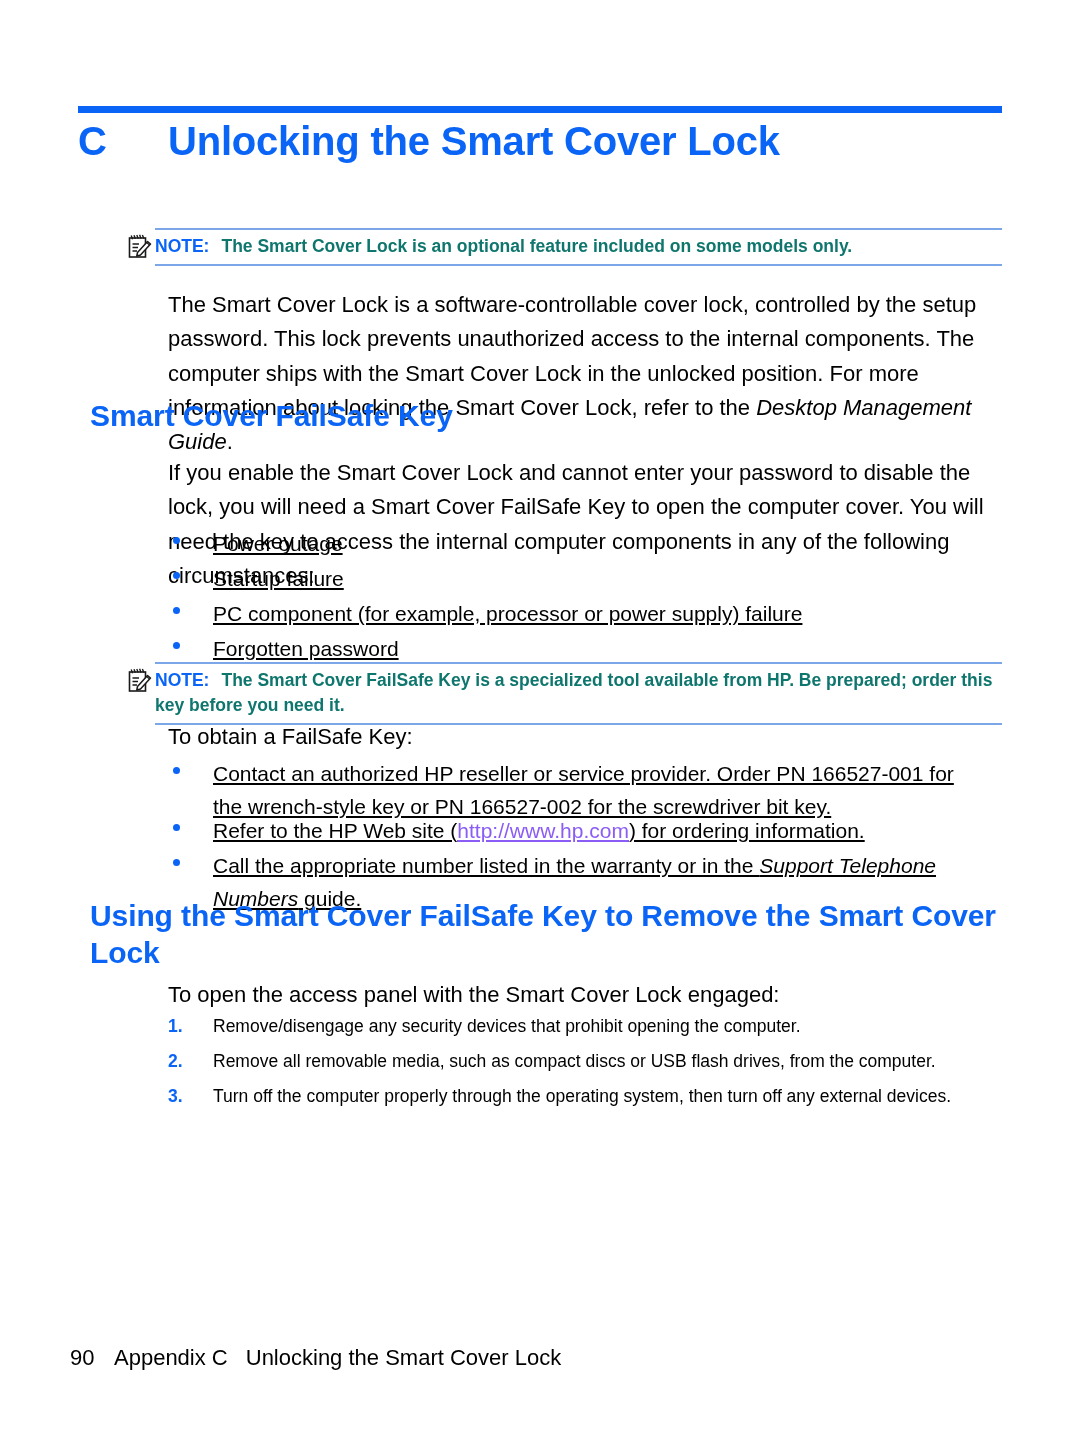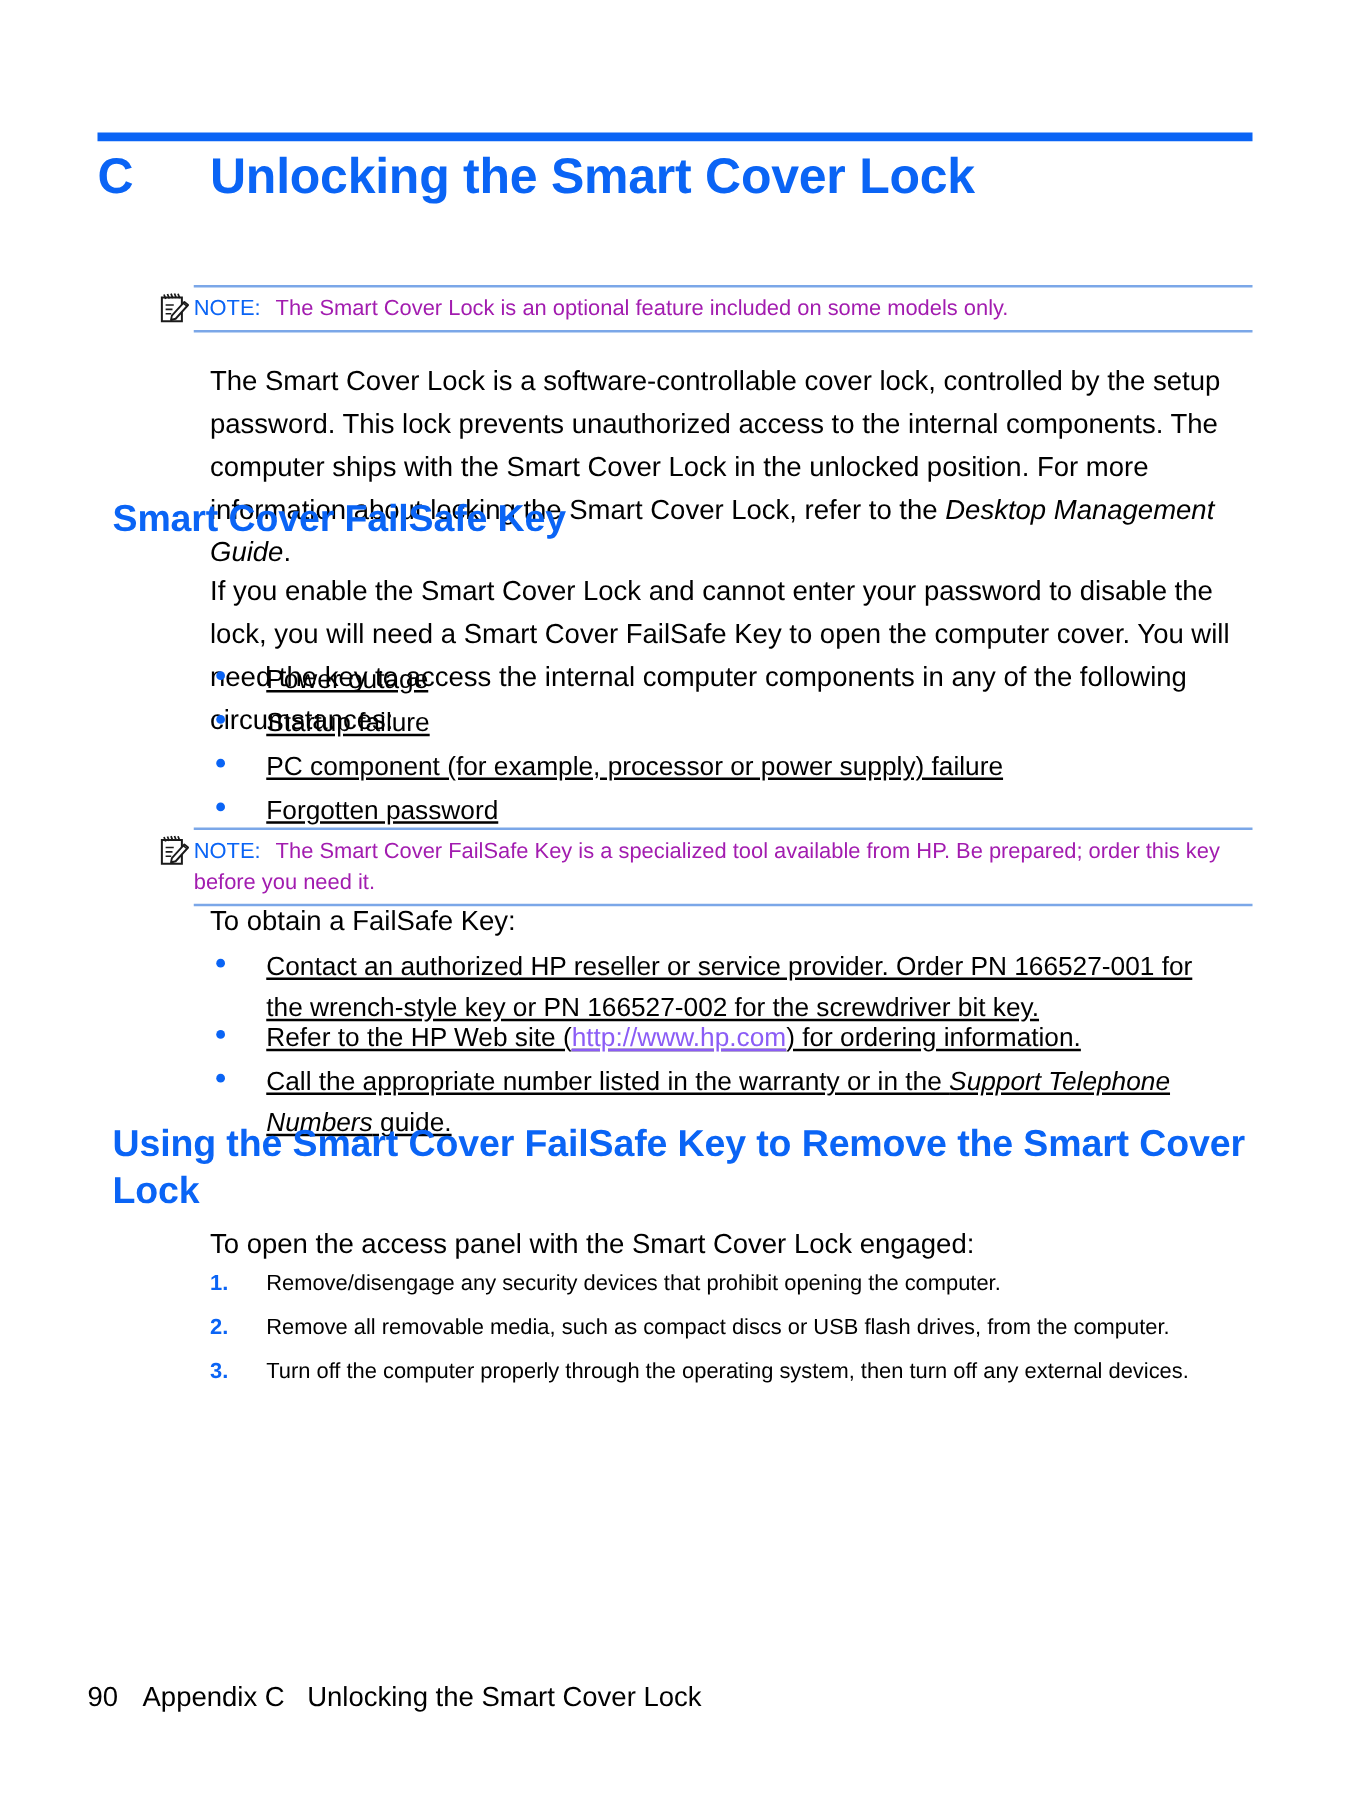--- a/index.html
+++ b/index.html
@@ -71,25 +71,26 @@
   }
   .note-icon {
     position: absolute;
     left: 0px;
     top: 3px;
     width: 24px;
     height: 26px;
   }
   .note-label {
     color: #0a64f5;
-    font-weight: normal;
+    font-weight: bold;
     margin-right: 12px;
   }
   .note-text {
-    color: #a21caf;
+    color: #0f766e;
+    font-weight: bold;
   }
 
   
   .h1 {
     position: absolute;
     left: 90px;
     width: 930px;
     font-size: 30px;
     font-weight: bold;
     color: #0a64f5;

